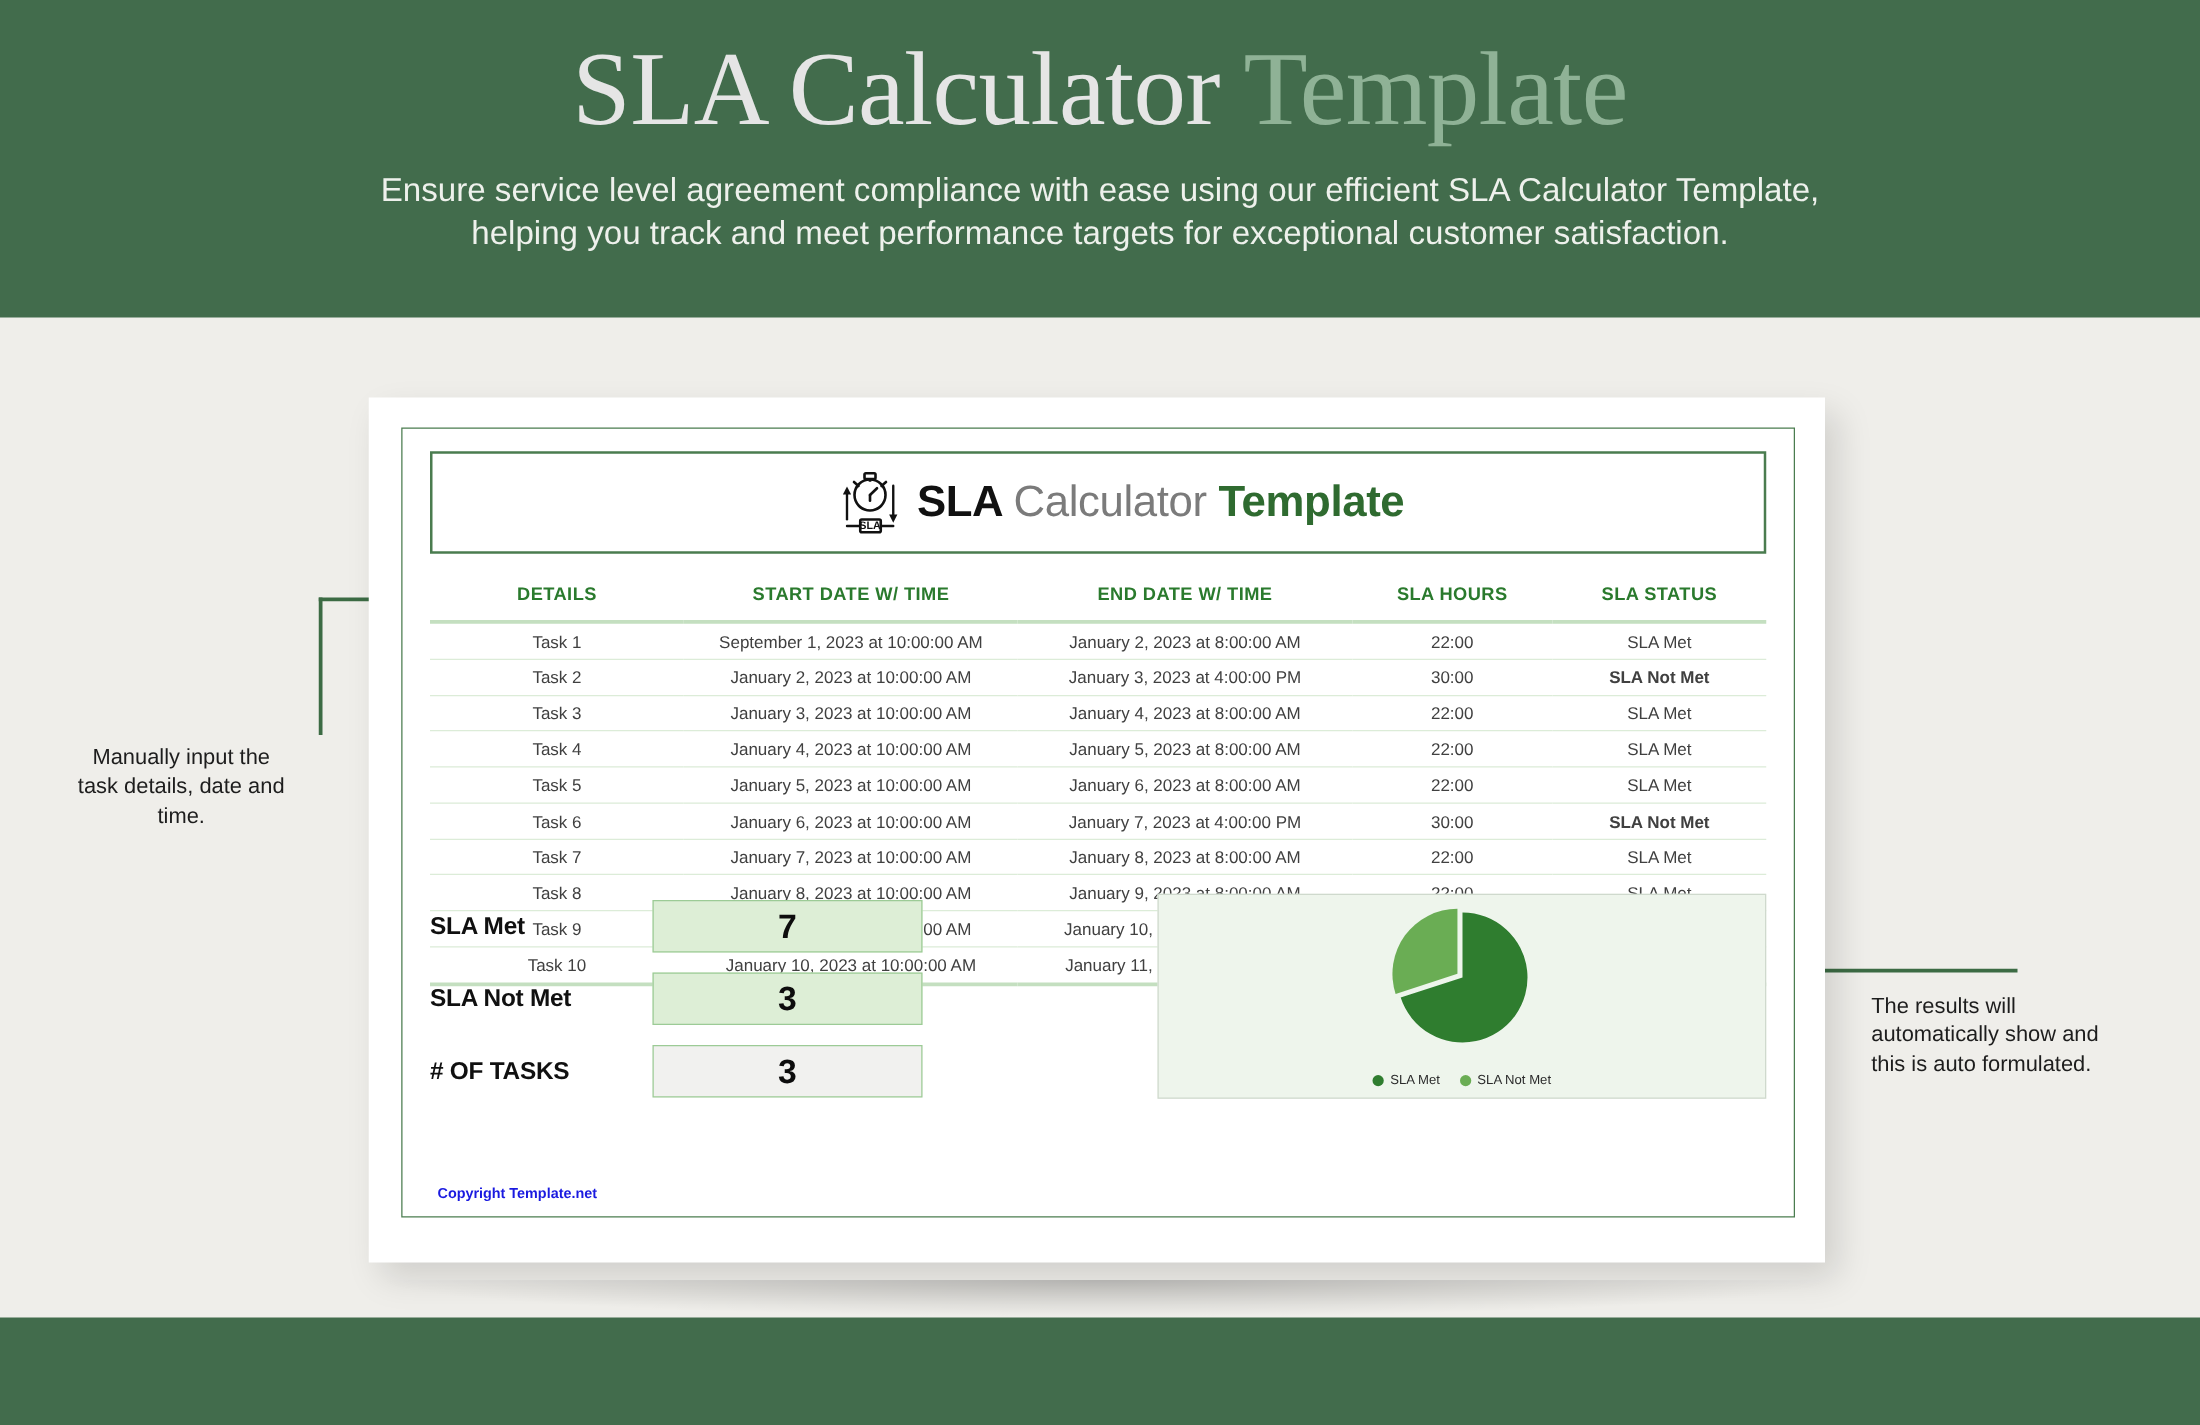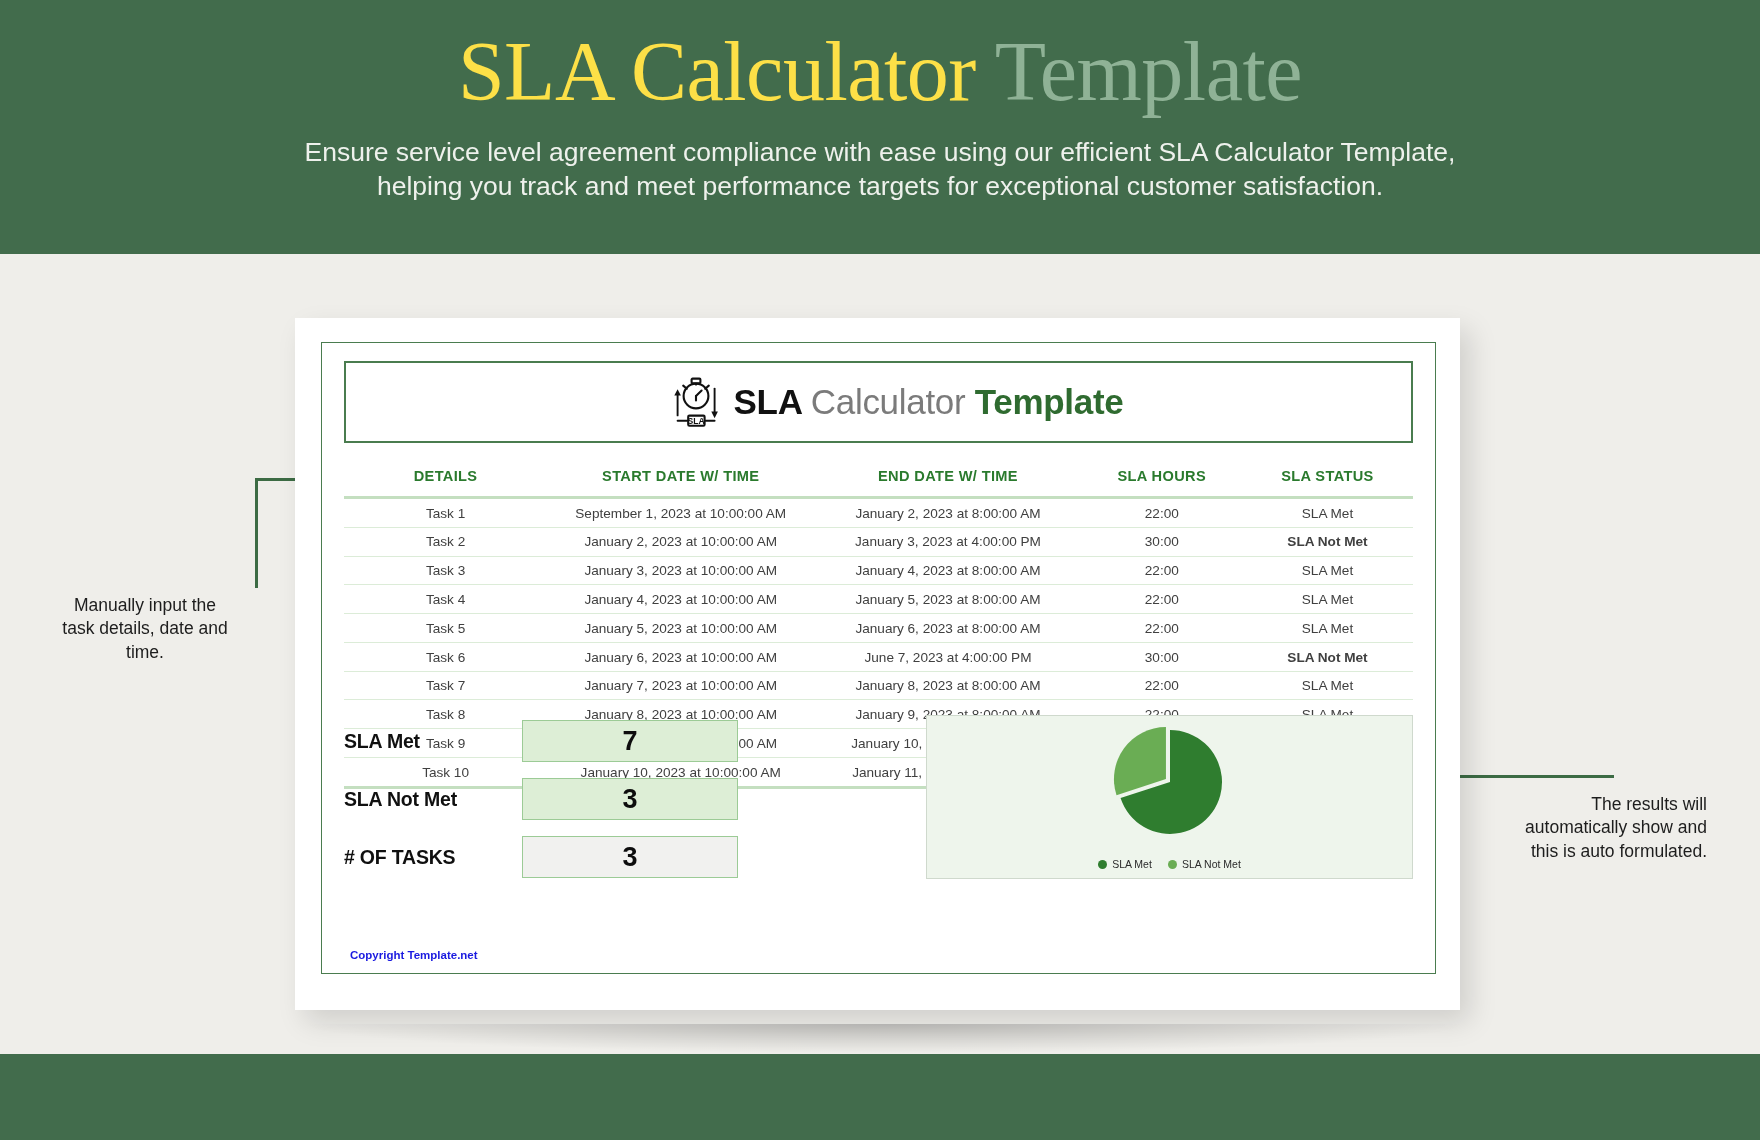--- a/index.html
+++ b/index.html
@@ -17,21 +17,21 @@
     background: #426c4c;
   }
   .banner-title {
     text-align: center;
     font-family: "Liberation Serif", serif;
     font-size: 84px;
     line-height: 1.05;
     padding-top: 28px;
     letter-spacing: -0.5px;
   }
-  .banner-title .t1 { color: #fde047; }
+  .banner-title .t1 { color: #e5e5e5; }
   .banner-title .t2 { color: #8fb296; }
   .banner-sub {
     text-align: center;
     color: #eef1ec;
     font-size: 26.5px;
     line-height: 1.27;
     margin-top: 20px;
     font-weight: 400;
   }
 
@@ -136,21 +136,21 @@
     font-size: 11.5px; color: #1a1ae0; font-weight: 600;
   }
 
   
   .callout-left-text {
     position: absolute; left: 60px; top: 594px; width: 170px;
     text-align: center; font-size: 17.5px; line-height: 1.33; color: #1d1d1d;
   }
   .callout-right-text {
     position: absolute; left: 1497px; top: 793px; width: 210px;
-    text-align: right; font-size: 17.5px; line-height: 1.33; color: #1d1d1d;
+    text-align: left; font-size: 17.5px; line-height: 1.33; color: #1d1d1d;
   }
   .leader { position: absolute; background: #3c6b44; }
   .leader-left-h  { left: 255px; top: 478px; width: 75px; height: 2.5px; }
   .leader-left-v  { left: 255px; top: 478px; width: 2.5px; height: 110px; }
   .leader-right-h { left: 1424px; top: 775px; width: 190px; height: 2.5px; }
 </style>
 </head>
 <body>
 
 <div id="stage">
@@ -257,21 +257,21 @@
               <tr>
                 <td>Task 5</td>
                 <td>January 5, 2023 at 10:00:00 AM</td>
                 <td>January 6, 2023 at 8:00:00 AM</td>
                 <td>22:00</td>
                 <td>SLA Met</td>
               </tr>
               <tr>
                 <td>Task 6</td>
                 <td>January 6, 2023 at 10:00:00 AM</td>
-                <td>June 7, 2023 at 4:00:00 PM</td>
+                <td>January 7, 2023 at 4:00:00 PM</td>
                 <td>30:00</td>
                 <td class="status-notmet">SLA Not Met</td>
               </tr>
               <tr>
                 <td>Task 7</td>
                 <td>January 7, 2023 at 10:00:00 AM</td>
                 <td>January 8, 2023 at 8:00:00 AM</td>
                 <td>22:00</td>
                 <td>SLA Met</td>
               </tr>

